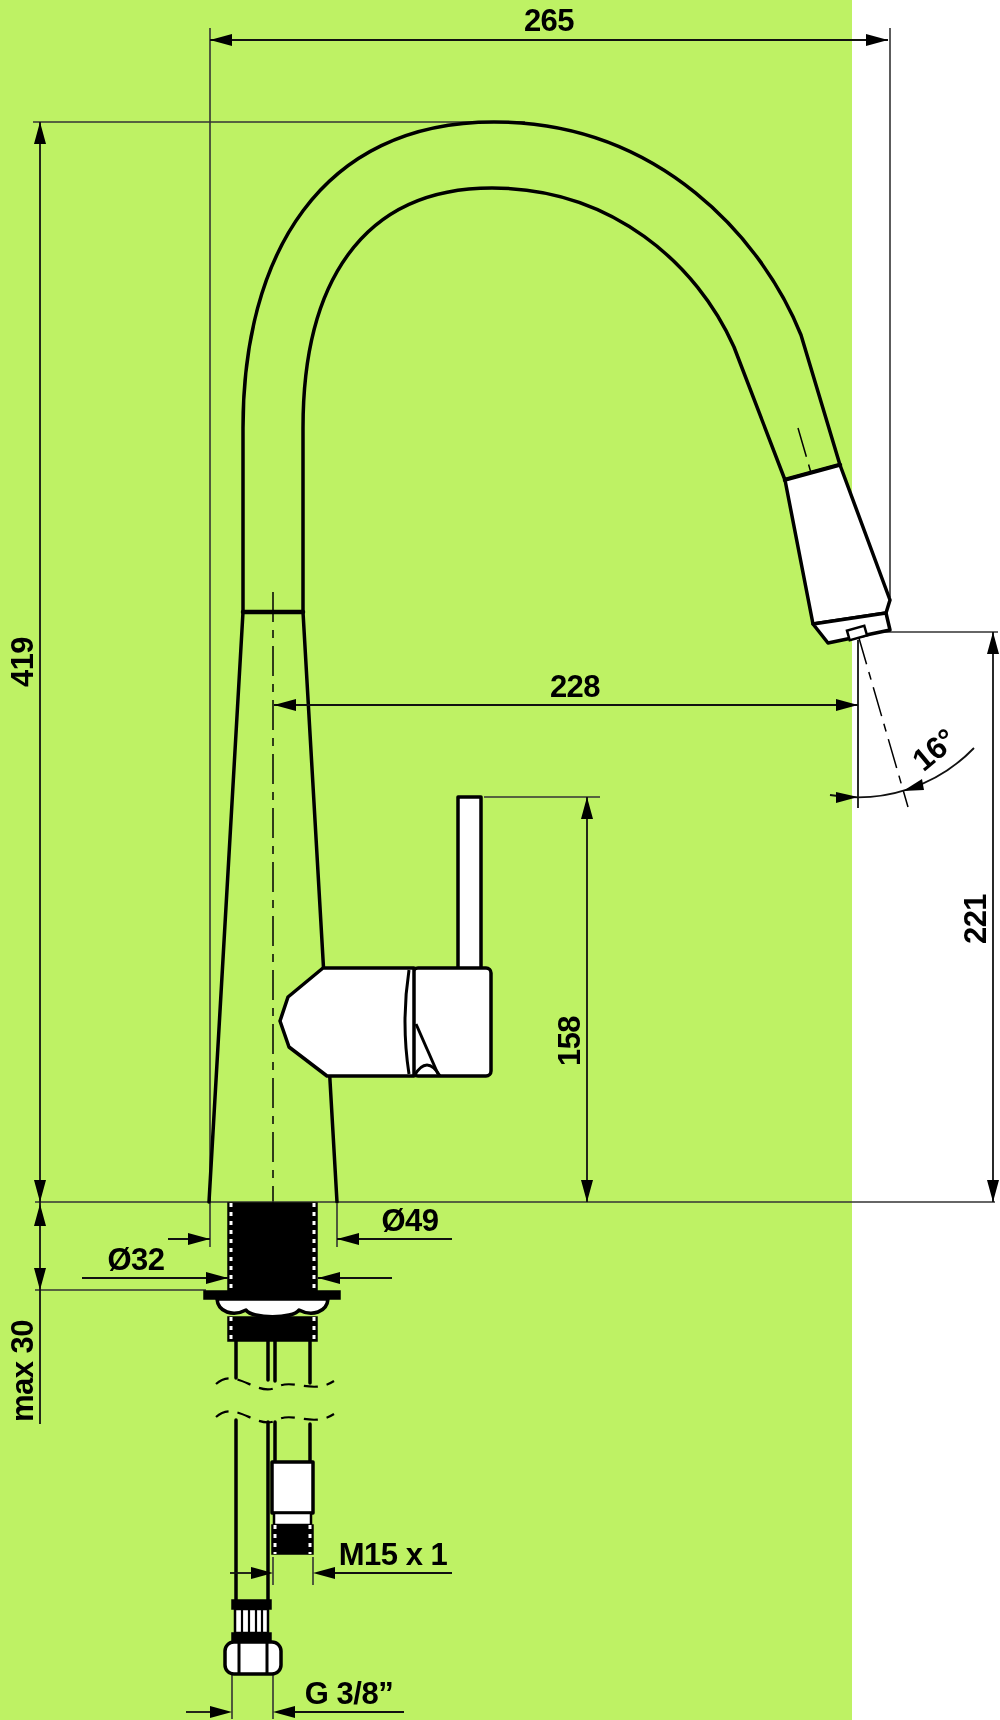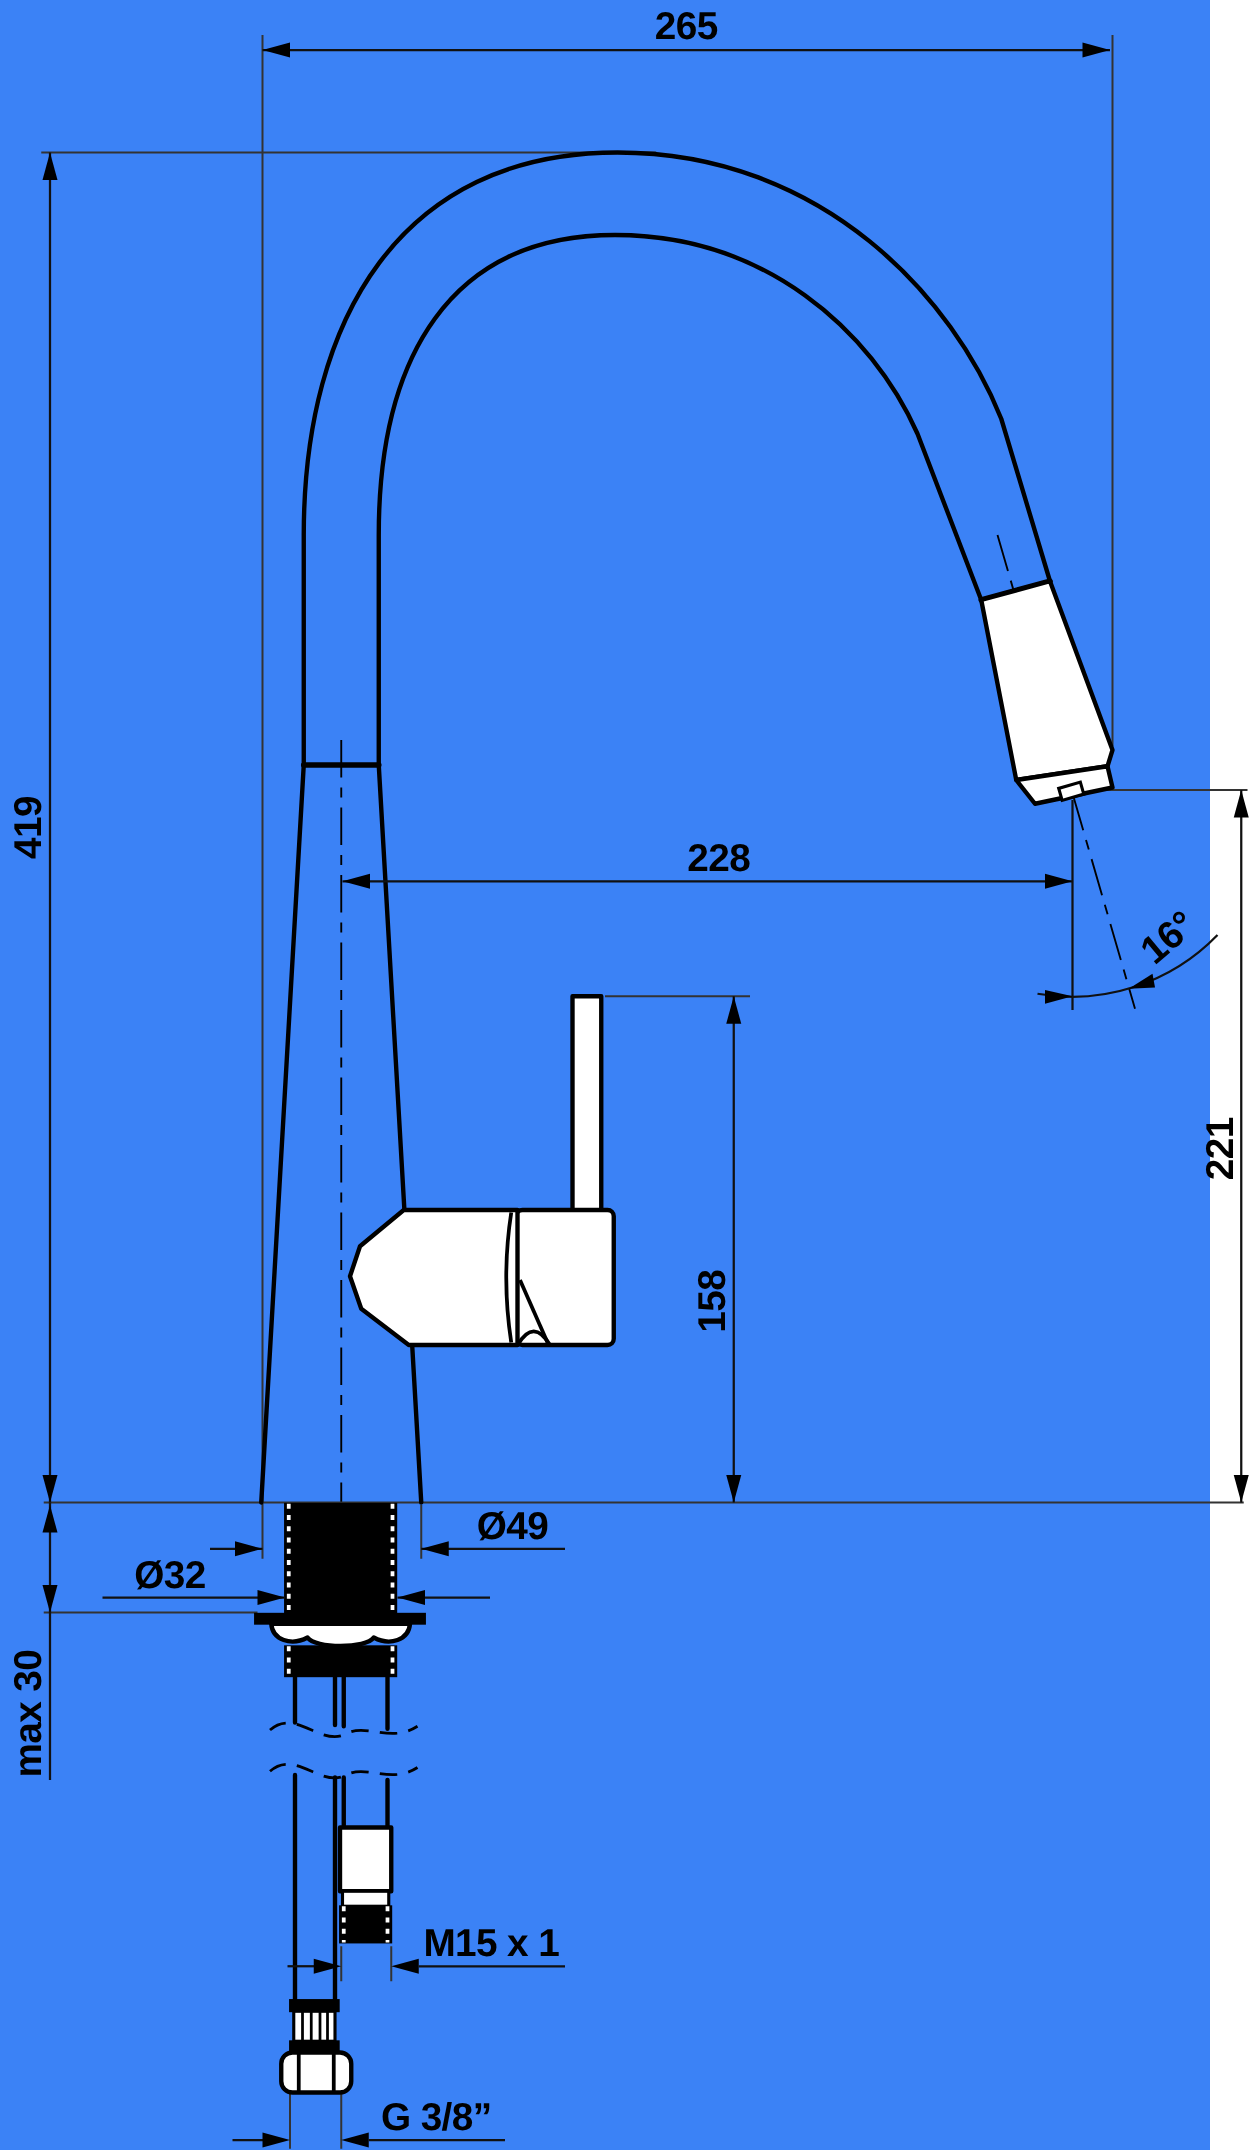--- a/index.html
+++ b/index.html
@@ -1,16 +1,16 @@
 <!DOCTYPE html>
 <html><head>
 <meta charset="utf-8">
 <style>
   html,body { margin:0; padding:0; background:#ffffff; }
-  .page { width:968px; height:1720px; background:#3b82f6; position:relative; }
+  .page { width:852px; height:1720px; background:#bef264; position:relative; }
   svg { display:block; }
   .outline   { fill:none; stroke:#000; stroke-width:3.5; stroke-linejoin:round; stroke-linecap:round; }
   .joint     { fill:none; stroke:#000; stroke-width:4.5; stroke-linecap:round; }
   .whitefill { fill:#fff; stroke:#000; stroke-width:3.5; stroke-linejoin:round; }
   .blackfill { fill:#000; stroke:#000; stroke-width:1.5; }
   .thinpart  { fill:#fff; stroke:#000; stroke-width:2.5; }
   .dim       { fill:none; stroke:#111; stroke-width:1.8; }
   .ext       { fill:none; stroke:#333; stroke-width:1.6; }
   .arrow     { fill:#000; stroke:none; }
   .cline     { fill:none; stroke:#000; stroke-width:1.5; stroke-dasharray:30 8 8 8; }

